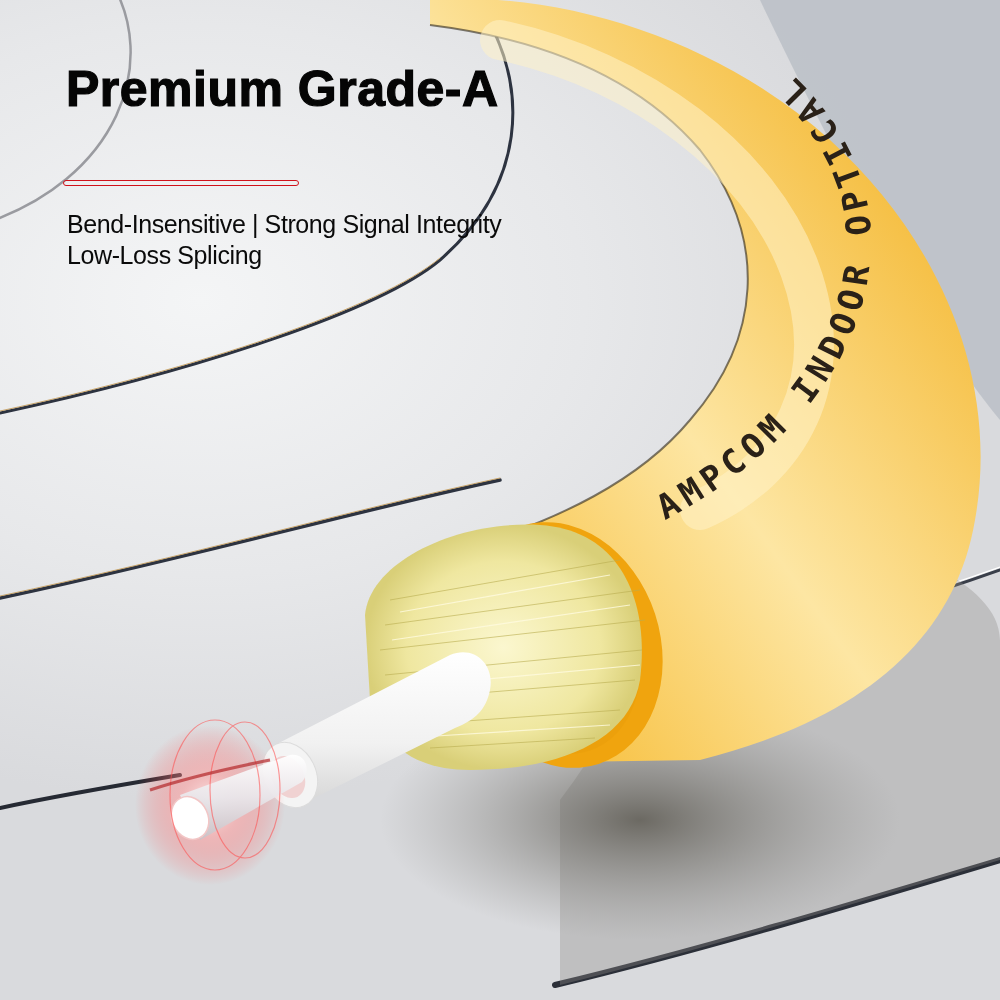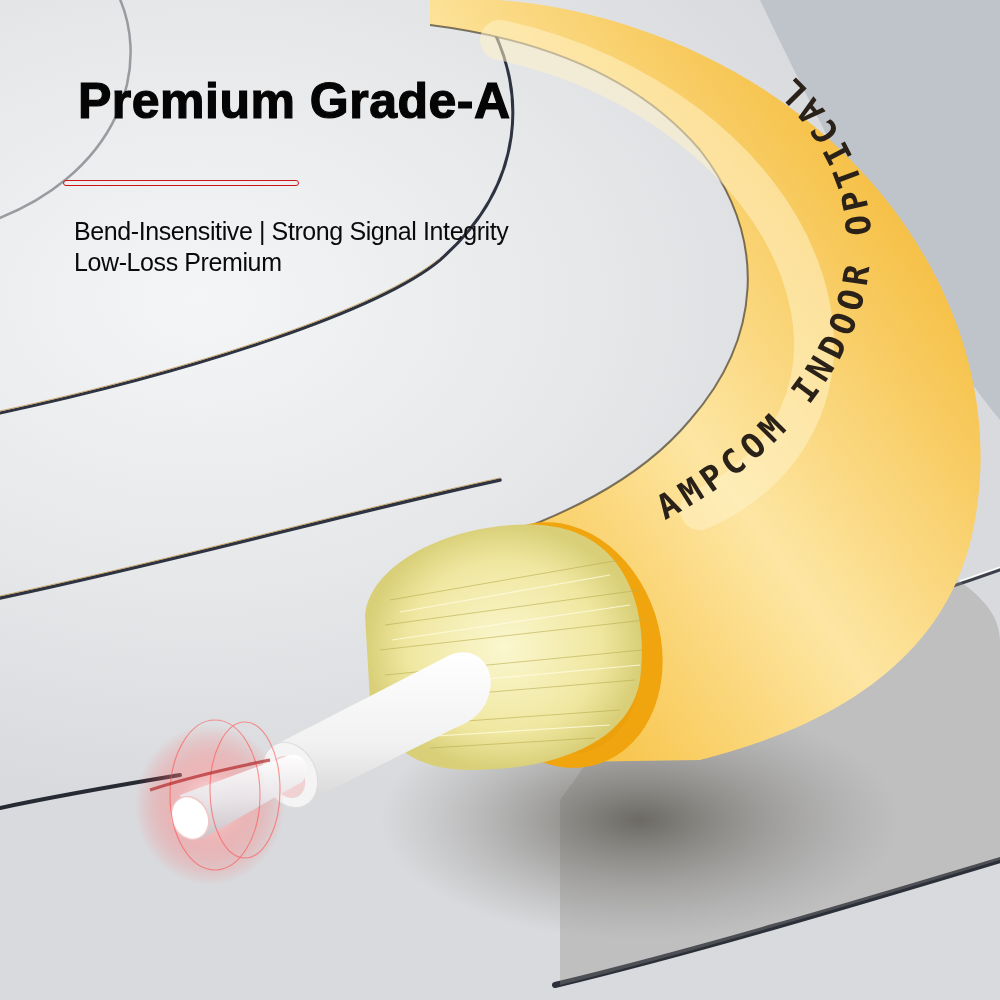--- a/index.html
+++ b/index.html
@@ -3,28 +3,28 @@
 <meta charset="utf-8">
 <style>
   html, body { margin: 0; padding: 0; }
   body { width: 1000px; height: 1000px; overflow: hidden; background: #e9eaec; }
   .stage { position: relative; width: 1000px; height: 1000px; overflow: hidden;
     background:
       radial-gradient(ellipse 700px 500px at 20% 30%, #f4f5f6 0%, #e7e8ea 55%, #d9dadd 100%);
   }
   .scene { position: absolute; left: 0; top: 0; width: 1000px; height: 1000px; }
 
-  .headline { position: absolute; left: 62px; top: 56px; margin: 16px;
+  .headline { position: absolute; left: 62px; top: 56px; margin: 4px;
     font-family: "Liberation Sans", sans-serif; font-weight: 900;
     font-size: 50px; line-height: 58px; color: #050505; letter-spacing: 0.5px;
     -webkit-text-stroke: 1.2px #050505; }
   .headline span { display: block; white-space: nowrap; }
   .rule { position: absolute; left: 63px; top: 180px; width: 236px; height: 6px;
     border: 1.5px solid #d0121b; border-radius: 6px; box-sizing: border-box; }
-  .sub { position: absolute; left: 62px; top: 204px; margin: 12px;
+  .sub { position: absolute; left: 62px; top: 204px; margin: 5px;
     font-family: "Liberation Sans", sans-serif; font-weight: 400;
     font-size: 25px; line-height: 31px; color: #0a0a0a; letter-spacing: -0.4px; }
   .sub span { display: block; white-space: nowrap; }
 </style>
 </head>
 <body>
 
 <div class="stage">
 
   <svg class="scene" viewBox="0 0 1000 1000" xmlns="http://www.w3.org/2000/svg">
@@ -148,15 +148,15 @@
   </svg>
 
   <h1 class="headline">
     <span>Premium Grade-A</span>
   </h1>
 
   <div class="rule"></div>
 
   <p class="sub">
     <span>Bend-Insensitive | Strong Signal Integrity</span>
-    <span>Low-Loss Premium</span>
+    <span>Low-Loss Splicing</span>
   </p>
 </div>
 
 </body></html>

